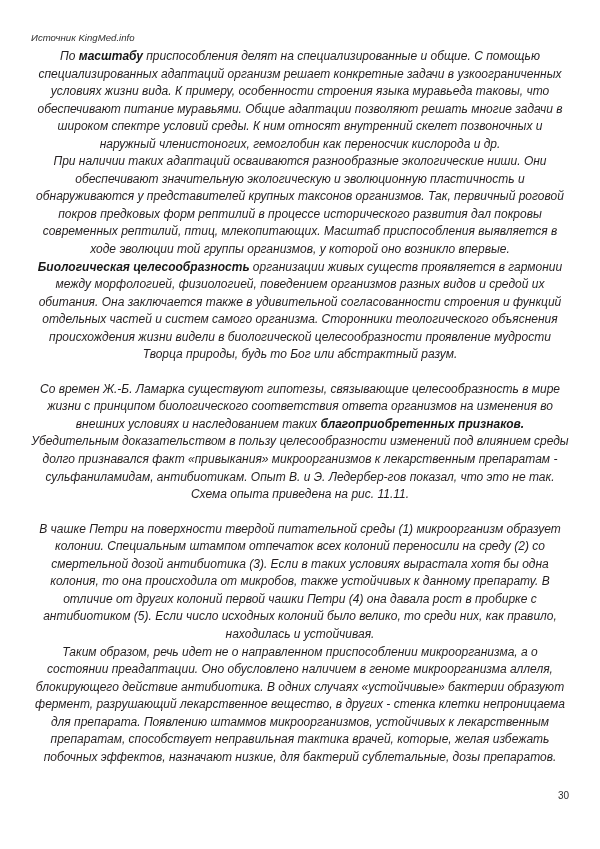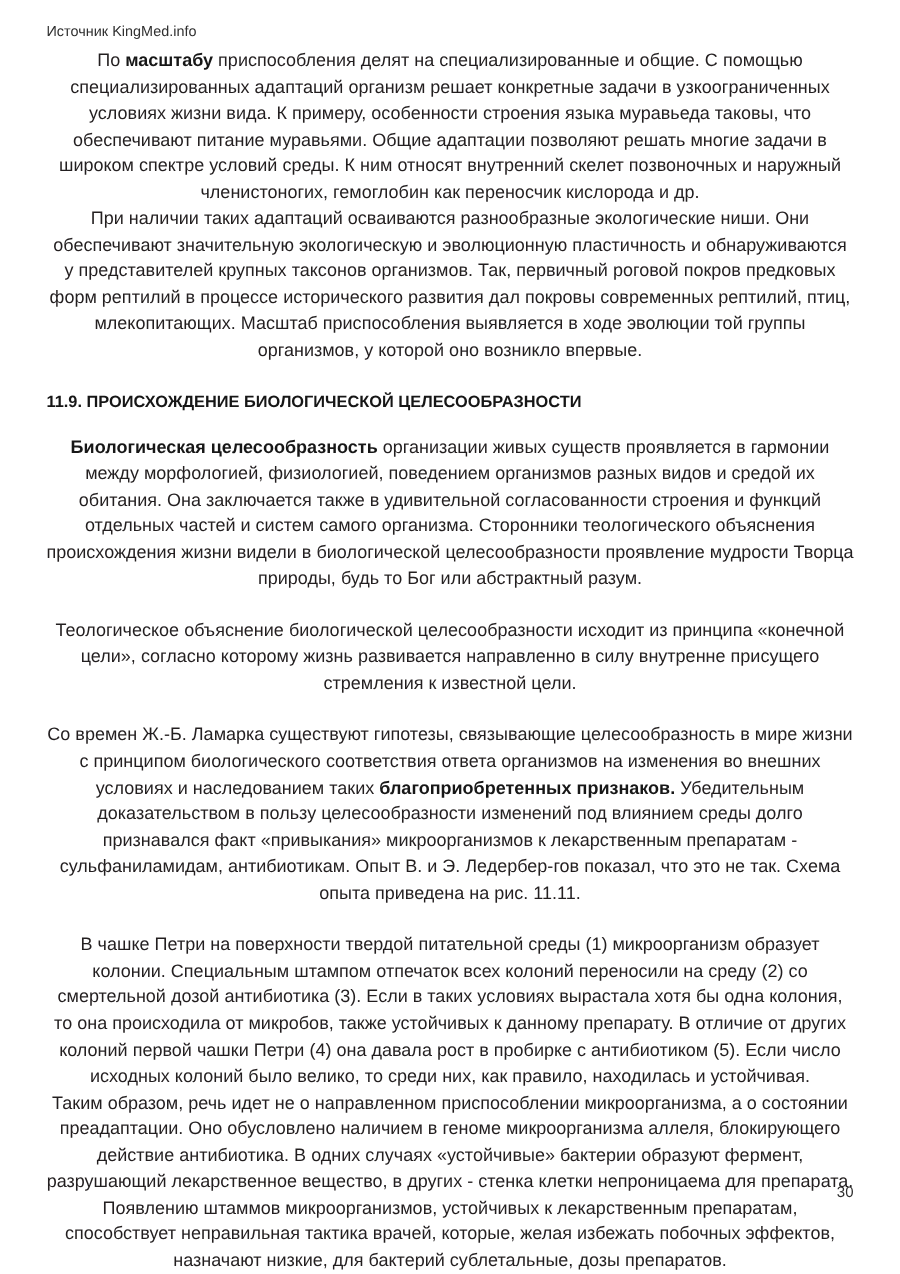--- a/index.html
+++ b/index.html
@@ -15,22 +15,23 @@
     position: relative;
     width: 600px;
     height: 849px;
     background: #ffffff;
     overflow: hidden;
     box-sizing: border-box;
   }
   .content {
     position: absolute;
     left: 31px;
-    top: 15px;
+    top: 31px;
     width: 538px;
+    font-style: italic;
   }
   .source-line {
     font-size: 9.6px;
     line-height: 14px;
     color: #2f2f2f;
     margin: 0 0 3px 0;
     letter-spacing: 0.02px;
   }
   .para {
     font-size: 12px;
@@ -71,25 +72,23 @@
 <div class="page">
 
   <div class="content">
 
     <div class="source-line">Источник KingMed.info</div>
 
     <p class="para"><span>По </span><b>масштабу</b><span> приспособления делят на специализированные и общие. С помощью специализированных адаптаций организм решает конкретные задачи в узкоограниченных условиях жизни вида. К примеру, особенности строения языка муравьеда таковы, что обеспечивают питание муравьями. Общие адаптации позволяют решать многие задачи в широком спектре условий среды. К ним относят внутренний скелет позвоночных и наружный членистоногих, гемоглобин как переносчик кислорода и др.</span></p>
 
     <p class="para">При наличии таких адаптаций осваиваются разнообразные экологические ниши. Они обеспечивают значительную экологическую и эволюционную пластичность и обнаруживаются у представителей крупных таксонов организмов. Так, первичный роговой покров предковых форм рептилий в процессе исторического развития дал покровы современных рептилий, птиц, млекопитающих. Масштаб приспособления выявляется в ходе эволюции той группы организмов, у которой оно возникло впервые.</p>
 
-    <h2 class="section-heading">11.9. ПРОИСХОЖДЕНИЕ БИОЛОГИЧЕСКОЙ ЦЕЛЕСООБРАЗНОСТИ</h2>
 
     <p class="para"><b>Биологическая целесообразность</b><span> организации живых существ проявляется в гармонии между морфологией, физиологией, поведением организмов разных видов и средой их обитания. Она заключается также в удивительной согласованности строения и функций отдельных частей и систем самого организма. Сторонники теологического объяснения происхождения жизни видели в биологической целесообразности проявление мудрости Творца природы, будь то Бог или абстрактный разум.</span></p>
 
-    <p class="para gap-before">Теологическое объяснение биологической целесообразности исходит из принципа «конечной цели», согласно которому жизнь развивается направленно в силу внутренне присущего стремления к известной цели.</p>
 
     <p class="para gap-before"><span>Со времен Ж.-Б. Ламарка существуют гипотезы, связывающие целесообразность в мире жизни с принципом биологического соответствия ответа организмов на изменения во внешних условиях и наследованием таких </span><b>благоприобретенных признаков.</b><span> Убедительным доказательством в пользу целесообразности изменений под влиянием среды долго признавался факт «привыкания» микроорганизмов к лекарственным препаратам - сульфаниламидам, антибиотикам. Опыт В. и Э. Ледербер-гов показал, что это не так. Схема опыта приведена на рис. 11.11.</span></p>
 
     <p class="para gap-before">В чашке Петри на поверхности твердой питательной среды (1) микроорганизм образует колонии. Специальным штампом отпечаток всех колоний переносили на среду (2) со смертельной дозой антибиотика (3). Если в таких условиях вырастала хотя бы одна колония, то она происходила от микробов, также устойчивых к данному препарату. В отличие от других колоний первой чашки Петри (4) она давала рост в пробирке с антибиотиком (5). Если число исходных колоний было велико, то среди них, как правило, находилась и устойчивая.</p>
 
     <p class="para">Таким образом, речь идет не о направленном приспособлении микроорганизма, а о состоянии преадаптации. Оно обусловлено наличием в геноме микроорганизма аллеля, блокирующего действие антибиотика. В одних случаях «устойчивые» бактерии образуют фермент, разрушающий лекарственное вещество, в других - стенка клетки непроницаема для препарата. Появлению штаммов микроорганизмов, устойчивых к лекарственным препаратам, способствует неправильная тактика врачей, которые, желая избежать побочных эффектов, назначают низкие, для бактерий сублетальные, дозы препаратов.</p>
 
   </div>
 
   <div class="page-number">30</div>

